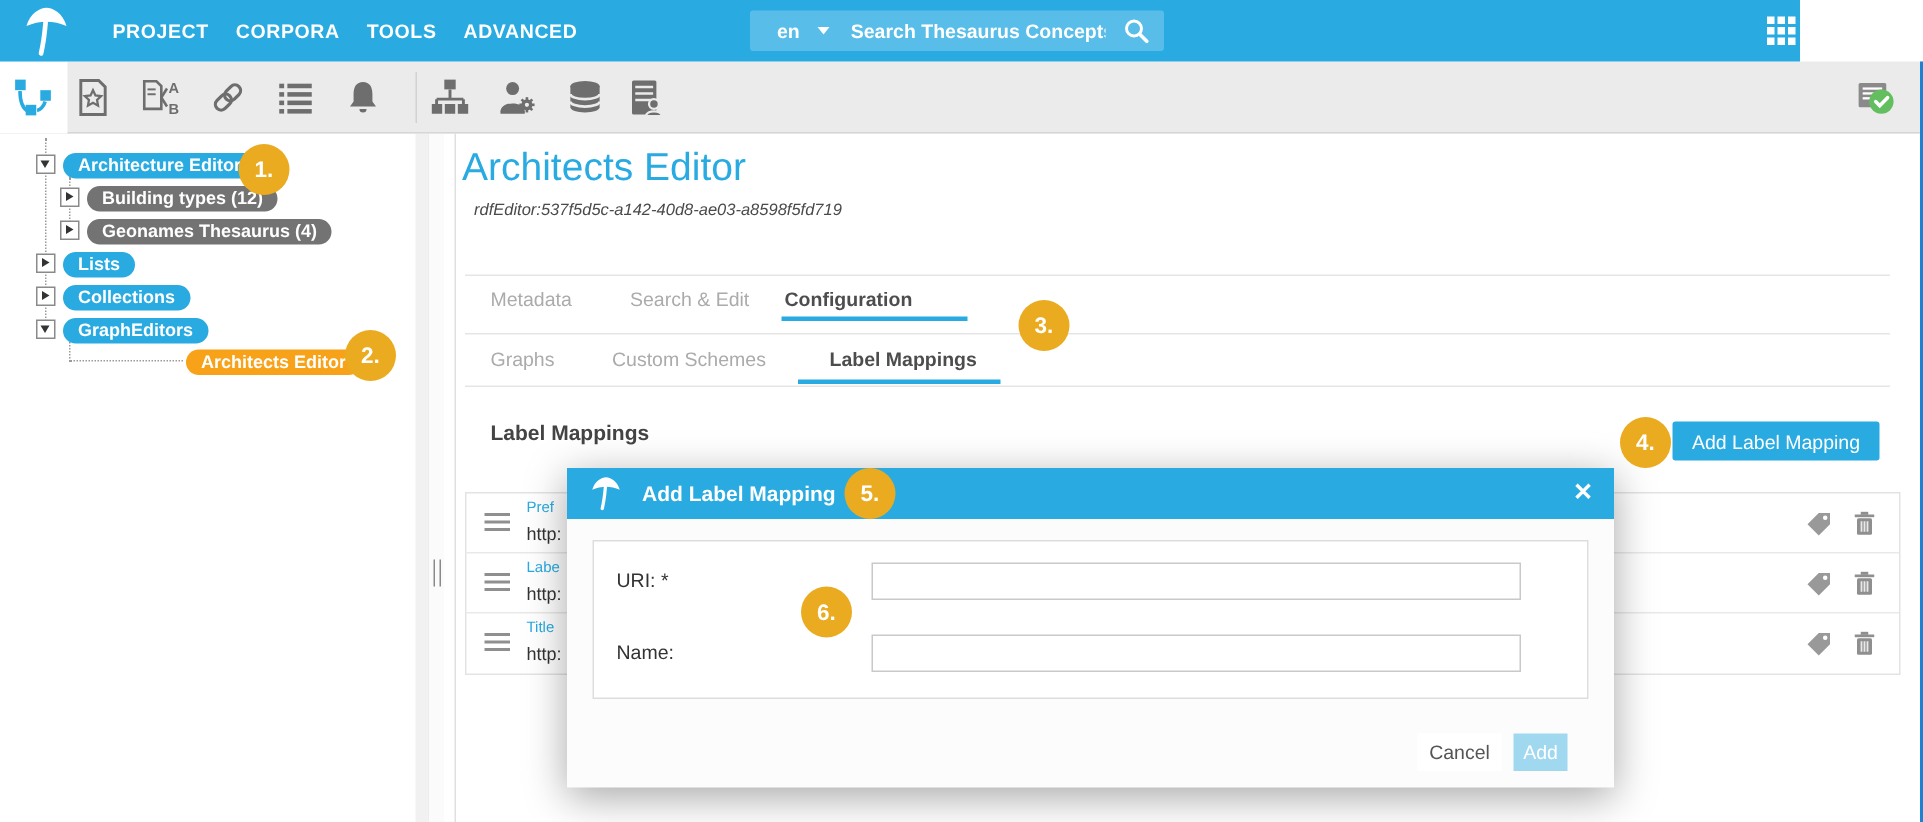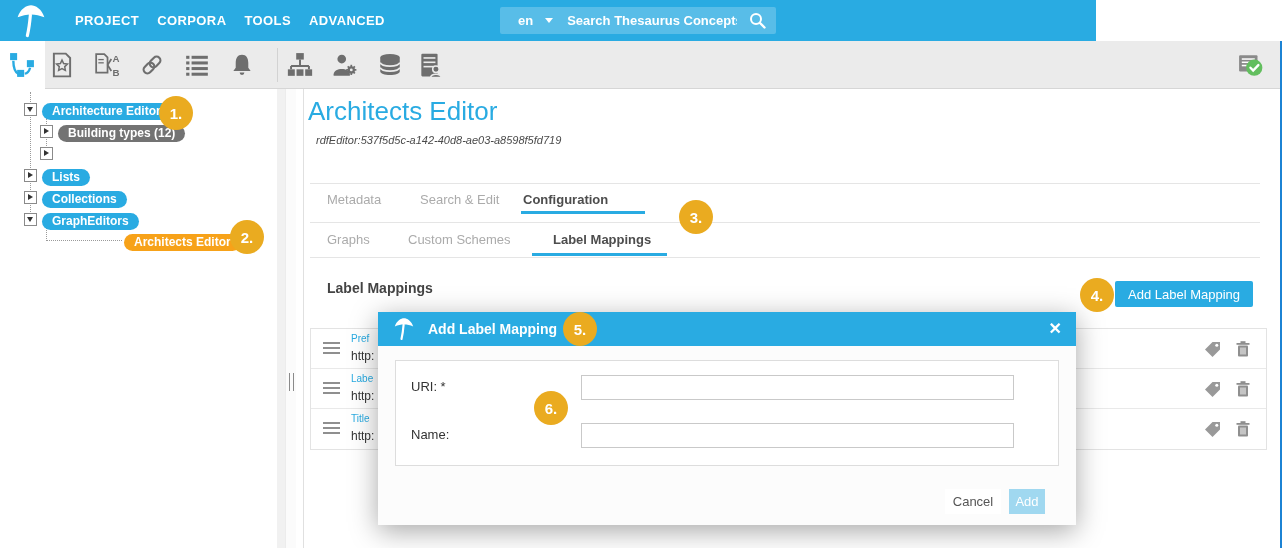--- a/index.html
+++ b/index.html
@@ -1,20 +1,20 @@
 <!DOCTYPE html>
 <html><head>
 <meta charset="utf-8">
 <style>
   * { margin:0; padding:0; box-sizing:border-box; }
   body { font-family:"Liberation Sans", sans-serif; background:#fff; }
   .screen { position:relative; width:1282px; height:548px; background:#fff; overflow:hidden; }
 
   
-  .navbar { position:absolute; left:0; top:0; width:1096px; height:41px; background:#29ABE2; z-index:10; }
+  .navbar { position:absolute; left:0; top:0; width:1200px; height:41px; background:#29ABE2; z-index:10; }
   .nav-logo { position:absolute; left:14px; top:4px; width:34px; height:34px; }
   .nav-menu { position:absolute; left:75px; top:0; height:41px; display:flex; align-items:center; gap:18px; }
   .nav-item { color:#fff; font-size:13px; font-weight:bold; letter-spacing:.4px; cursor:pointer; }
   .searchbox { position:absolute; left:500px; top:7px; width:276px; height:27px; background:rgba(255,255,255,.22); border-radius:2px; display:flex; align-items:center; }
   .lang { color:#fff; font-size:13px; font-weight:bold; margin-left:18px;text-align:right; }
   .caret-down { width:0; height:0; border-left:4px solid transparent; border-right:4px solid transparent; border-top:5px solid #fff; margin-left:12px; cursor:pointer; }
   .search-input { background:transparent; border:none; outline:none; color:#fff; font-family:"Liberation Sans",sans-serif; font-size:13px; font-weight:bold; margin-left:14px; width:170px; }
   .search-input::placeholder { color:#fff; opacity:1; }
   .search-glass { position:absolute; right:10px; top:5px; cursor:pointer; }
   .grid-icon { position:absolute; left:1178px; top:11px; display:grid; grid-template-columns:repeat(3,5px); grid-template-rows:repeat(3,5px); gap:2px; cursor:pointer; }
@@ -221,20 +221,21 @@
   <div class="dot-v" style="left:46px; top:225px; height:16px;"></div>
   <div class="dot-h" style="left:46px; top:240px; width:76px;"></div>
 
   <span class="toggle exp" style="left:24px; top:103px;"></span>
   <div class="tree-item" style="left:42px; top:101px;"><span class="pill blue">Architecture Editor</span></div>
 
   <span class="toggle col" style="left:40px; top:125px;"></span>
   <div class="tree-item" style="left:58px; top:123px;"><span class="pill purple">Building types (12)</span></div>
 
   <span class="toggle col" style="left:40px; top:147px;"></span>
+  <div class="tree-item" style="left:58px; top:145px;"><span class="pill purple">Geonames Thesaurus (4)</span></div>
 
   <span class="toggle col" style="left:24px; top:169px;"></span>
   <div class="tree-item" style="left:42px; top:167px;"><span class="pill blue">Lists</span></div>
 
   <span class="toggle col" style="left:24px; top:191px;"></span>
   <div class="tree-item" style="left:42px; top:189px;"><span class="pill blue">Collections</span></div>
 
   <span class="toggle exp" style="left:24px; top:213px;"></span>
   <div class="tree-item" style="left:42px; top:211px;"><span class="pill blue">GraphEditors</span></div>
 

